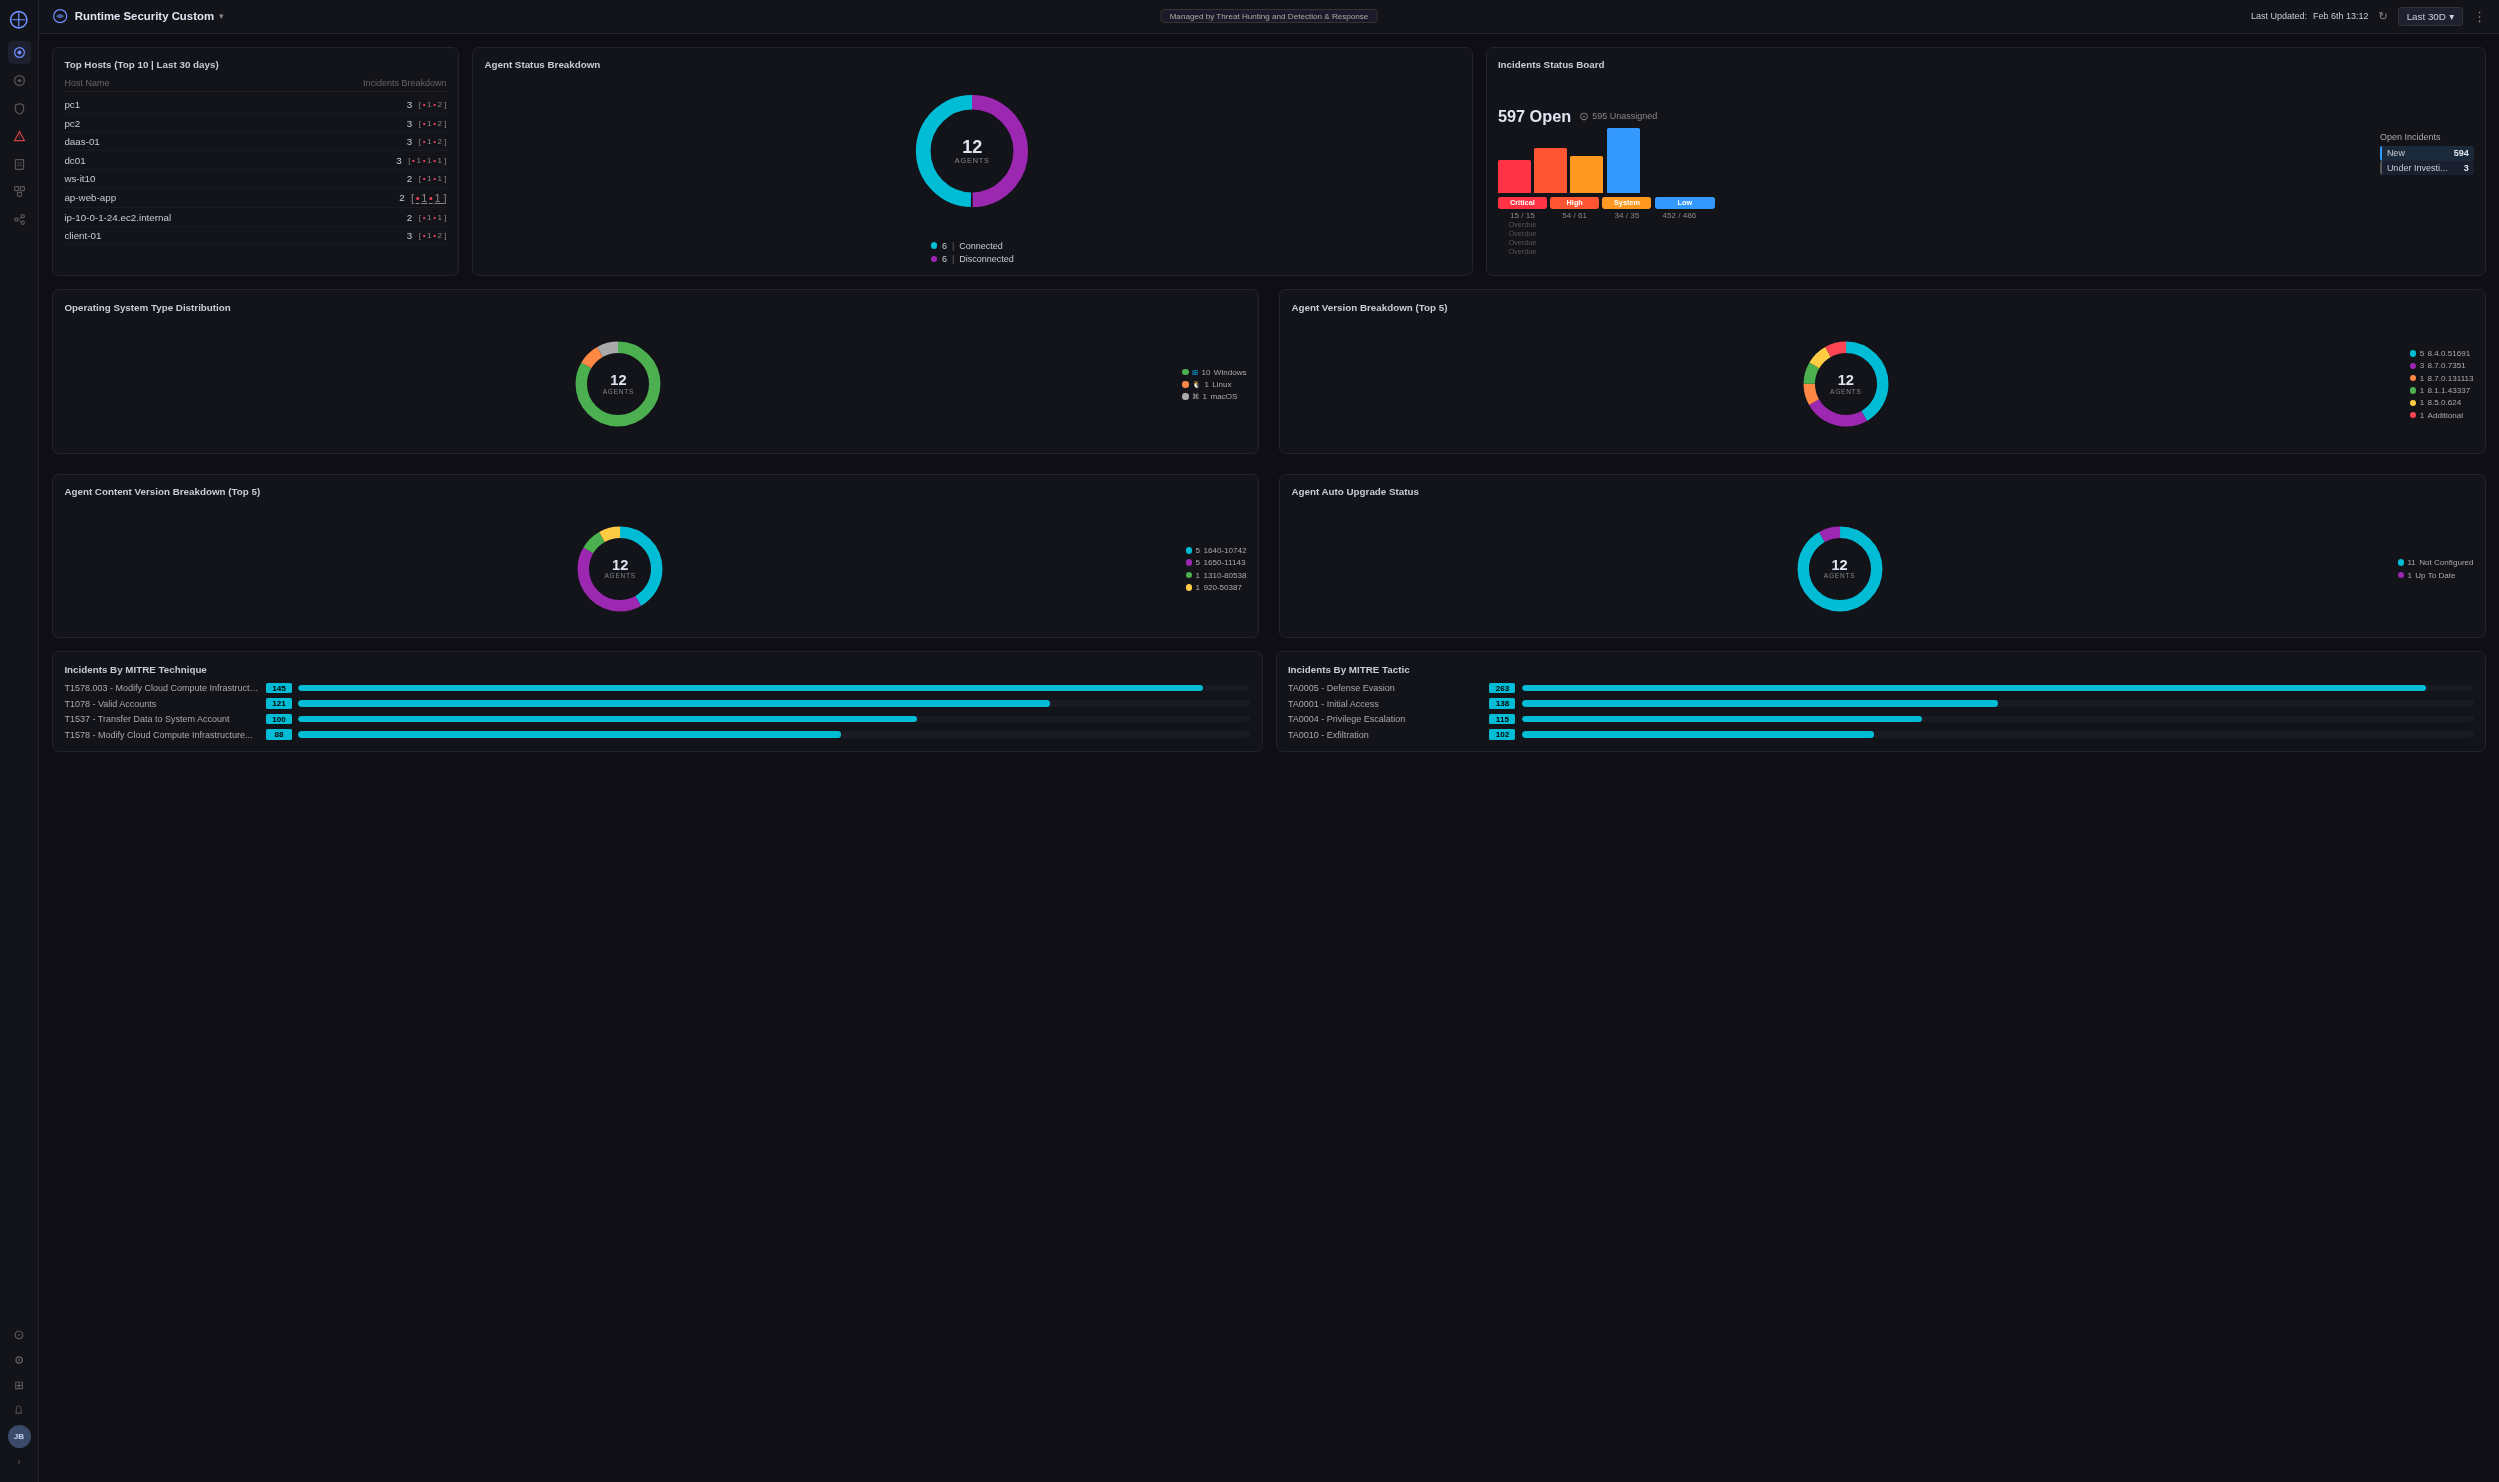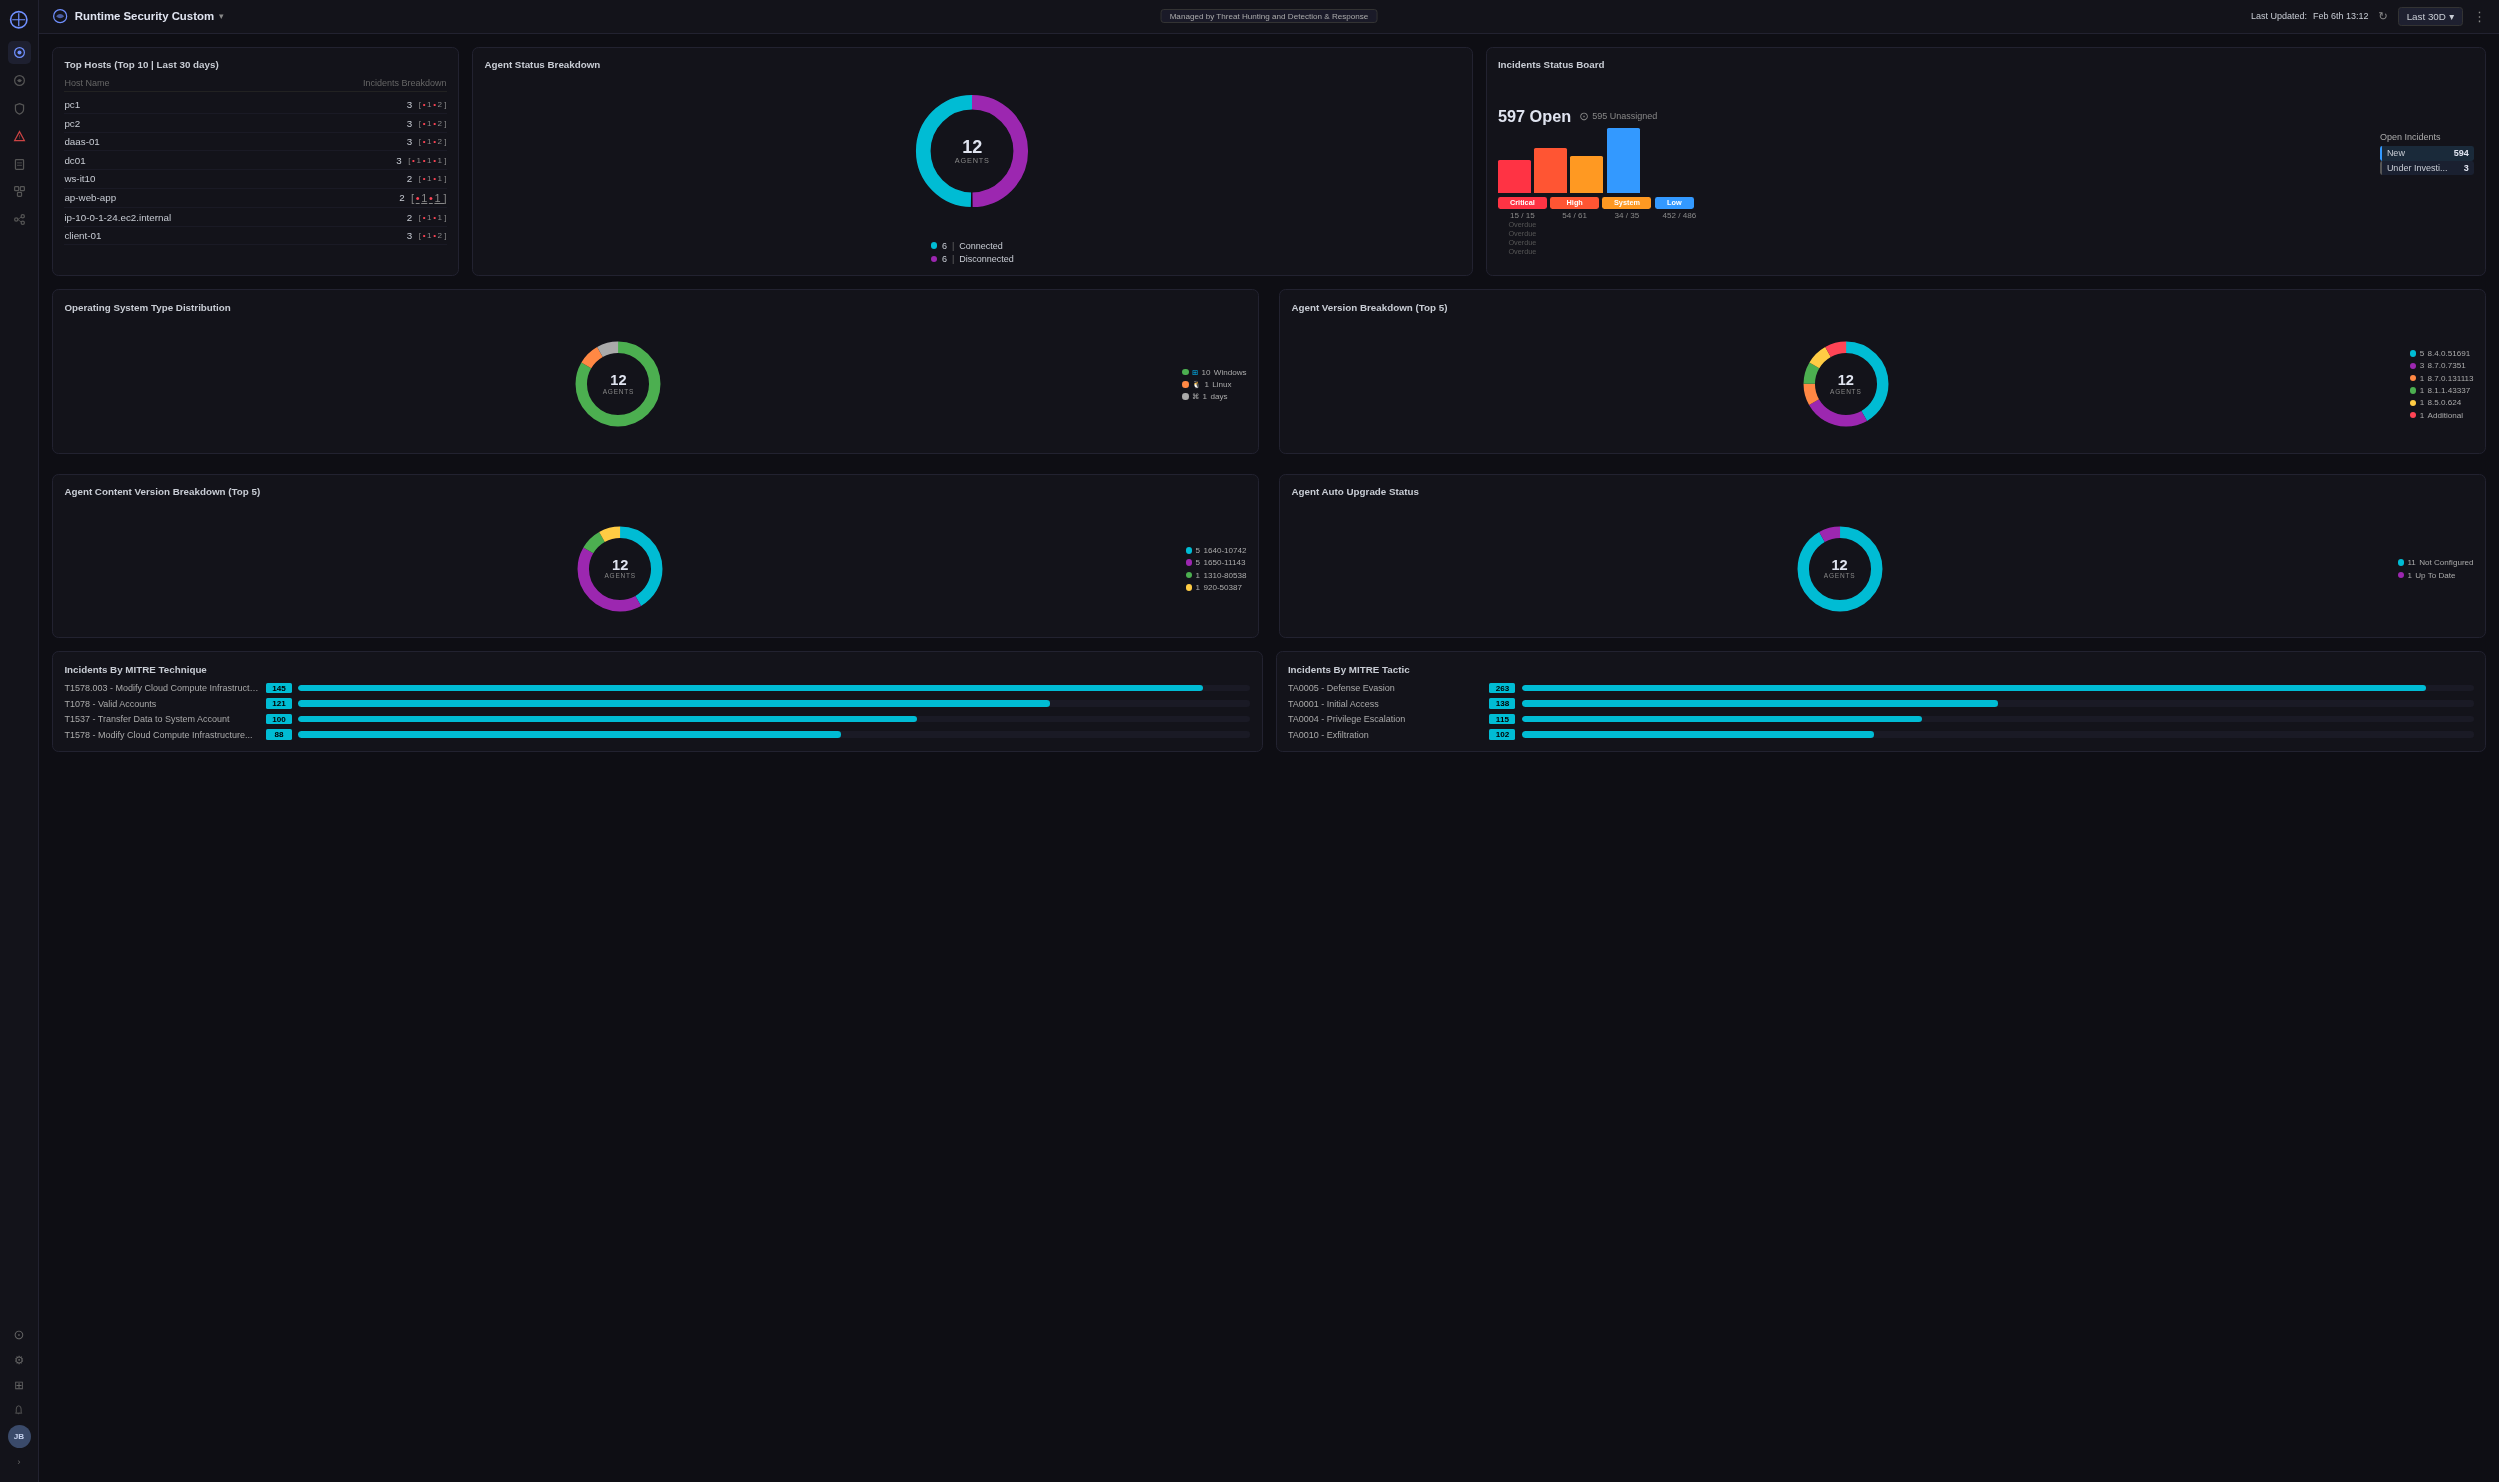--- a/index.html
+++ b/index.html
@@ -570,21 +570,21 @@
                 <div>
                   <div class="severity-badge severity-critical" style="width:49px;text-align:center;font-size:7.3px;">Critical</div>
                 </div>
                 <div>
                   <div class="severity-badge severity-high" style="width:49px;text-align:center;font-size:7.3px;">High</div>
                 </div>
                 <div>
                   <div class="severity-badge severity-medium" style="width:49px;text-align:center;font-size:7.3px;">System</div>
                 </div>
                 <div>
-                  <div class="severity-badge severity-low" style="width:39px;text-align:center;font-size:7.3px;">Low</div>
+                  <div class="severity-badge severity-low" style="width:60px;text-align:center;font-size:7.3px;">Low</div>
                 </div>
               </div>
             <div style="display:flex; gap:3.3px; margin-top:1.6px;" id="severity-stats">
                 <div style="font-size: 8.1px; color: rgb(136, 136, 136); width: 49px; text-align: center;">15 / 15</div>
                 <div style="font-size: 8.1px; color: rgb(136, 136, 136); width: 49px; text-align: center;">54 / 61</div>
                 <div style="font-size: 8.1px; color: rgb(136, 136, 136); width: 49px; text-align: center;">34 / 35</div>
                 <div style="font-size: 8.1px; color: rgb(136, 136, 136); width: 49px; text-align: center;">452 / 486</div>
               </div>
               <div style="font-size: 7.3px; color: rgb(85, 85, 85); width: 49px; text-align: center;">Overdue</div>
               <div style="font-size: 7.3px; color: rgb(85, 85, 85); width: 49px; text-align: center;">Overdue</div>
@@ -639,21 +639,21 @@
               <div class="legend-item-small">
                 <span class="legend-sq-circle" style="background:#ff8844;"></span>
                 <span style="color:#ff8844;font-size:7.3px;">🐧</span>
                 <span>1</span> 
                 <span>Linux</span>
               </div>
               <div class="legend-item-small">
                 <span class="legend-sq-circle" style="background:#aaa;"></span>
                 <span style="color:#aaa;font-size:7.3px;">⌘</span>
                 <span>1</span> 
-                <span>days</span>
+                <span>macOS</span>
               </div>
             </div>
         </div>
       </div>
 
       <div class="panel agent-version-panel">
         <div class="panel-title">Agent Version Breakdown (Top 5)</div>
         <div class="chart-with-legend">
           <div class="donut-container" style="width:98px;height:98px;">
             <svg width="98" height="98" viewBox="0 0 120 120">

